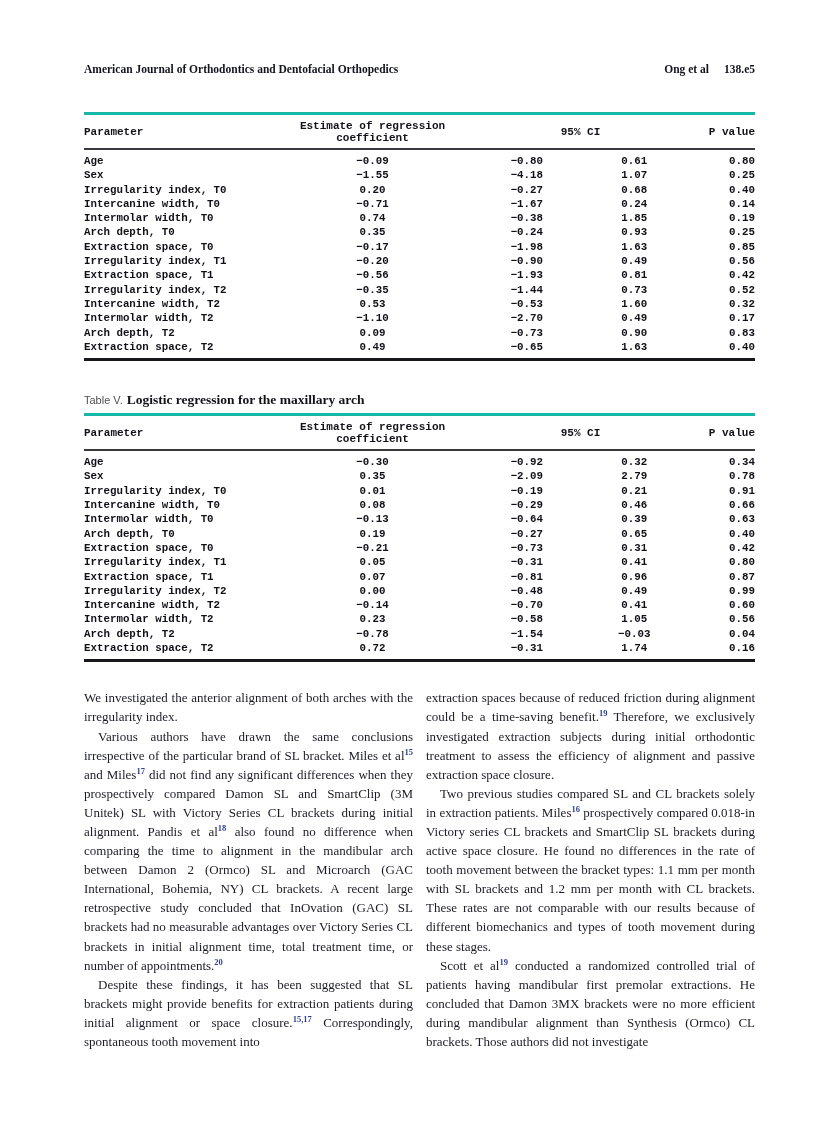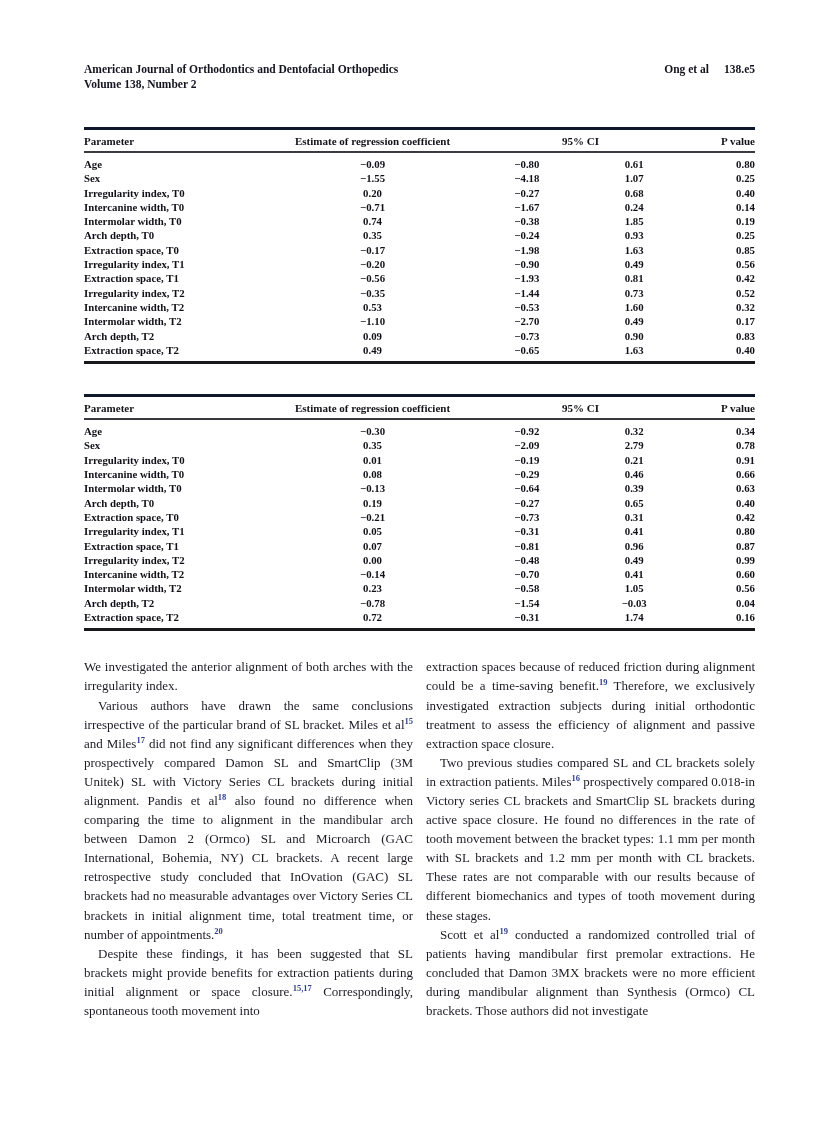--- a/index.html
+++ b/index.html
@@ -23,21 +23,21 @@
 
   
   .table-section { margin-top:35px; }
   .table-section.second { margin-top:30px; }
   .table-caption { font-family:"Liberation Sans", sans-serif; font-size:11px;
     color:#505056; margin-bottom:4px; line-height:17px; }
   .table-caption .t-title { font-family:"Liberation Serif", serif; font-size:13.5px;
     font-weight:bold; color:#121218; margin-left:4px; }
 
   table.data-table { width:100%; border-collapse:collapse; table-layout:fixed;
-    border-top:3px solid #0f172a; border-bottom:3px solid #18181c; }
+    border-top:3px solid #14b8a6; border-bottom:3px solid #18181c;font-family:Liberation Mono, monospace; }
   table.data-table col.w0 { width:28%; }
   table.data-table col.w1 { width:30%; }
   table.data-table col.w2 { width:16%; }
   table.data-table col.w3 { width:16%; }
   table.data-table col.w4 { width:10%; }
   table.data-table th { font-size:11px; font-weight:bold; color:#121218;
     padding:5px 0 4px 0; border-bottom:2.5px solid #39393f; }
   th.h-param { text-align:left; }
   th.h-est   { text-align:center; }
   th.h-ci    { text-align:center;margin-top:32px; }
@@ -59,21 +59,20 @@
   .a-col sup { color:#2f3f8e; font-size:8.5px; line-height:0; font-weight:bold; }
 </style>
 </head>
 <body>
 
 <div class="page">
 
   <div class="running-head">
     <div class="rh-left">
       <div>American Journal of Orthodontics and Dentofacial Orthopedics</div>
-      <div>Volume 138, Number 2</div>
     </div>
     <div class="rh-right">
       <span>Ong et al</span><span class="page-num">138.e5</span>
     </div>
   </div>
 
   <div class="table-section">
     <table class="data-table">
       <colgroup>
           <col class="w0">
@@ -187,20 +186,23 @@
             <td class="c1">0.49</td>
             <td class="c2">−0.65</td>
             <td class="c3">1.63</td>
             <td class="c4">0.40</td>
           </tr>
         </tbody>
     </table>
   </div>
 
   <div class="table-section second">
+    <div class="table-caption">
+      <span class="t-label">Table V.</span><span class="t-title">Logistic regression for the maxillary arch</span>
+    </div>
     <table class="data-table">
       <colgroup>
           <col class="w0">
           <col class="w1">
           <col class="w2">
           <col class="w3">
           <col class="w4">
         </colgroup>
       <thead>
           <tr>

